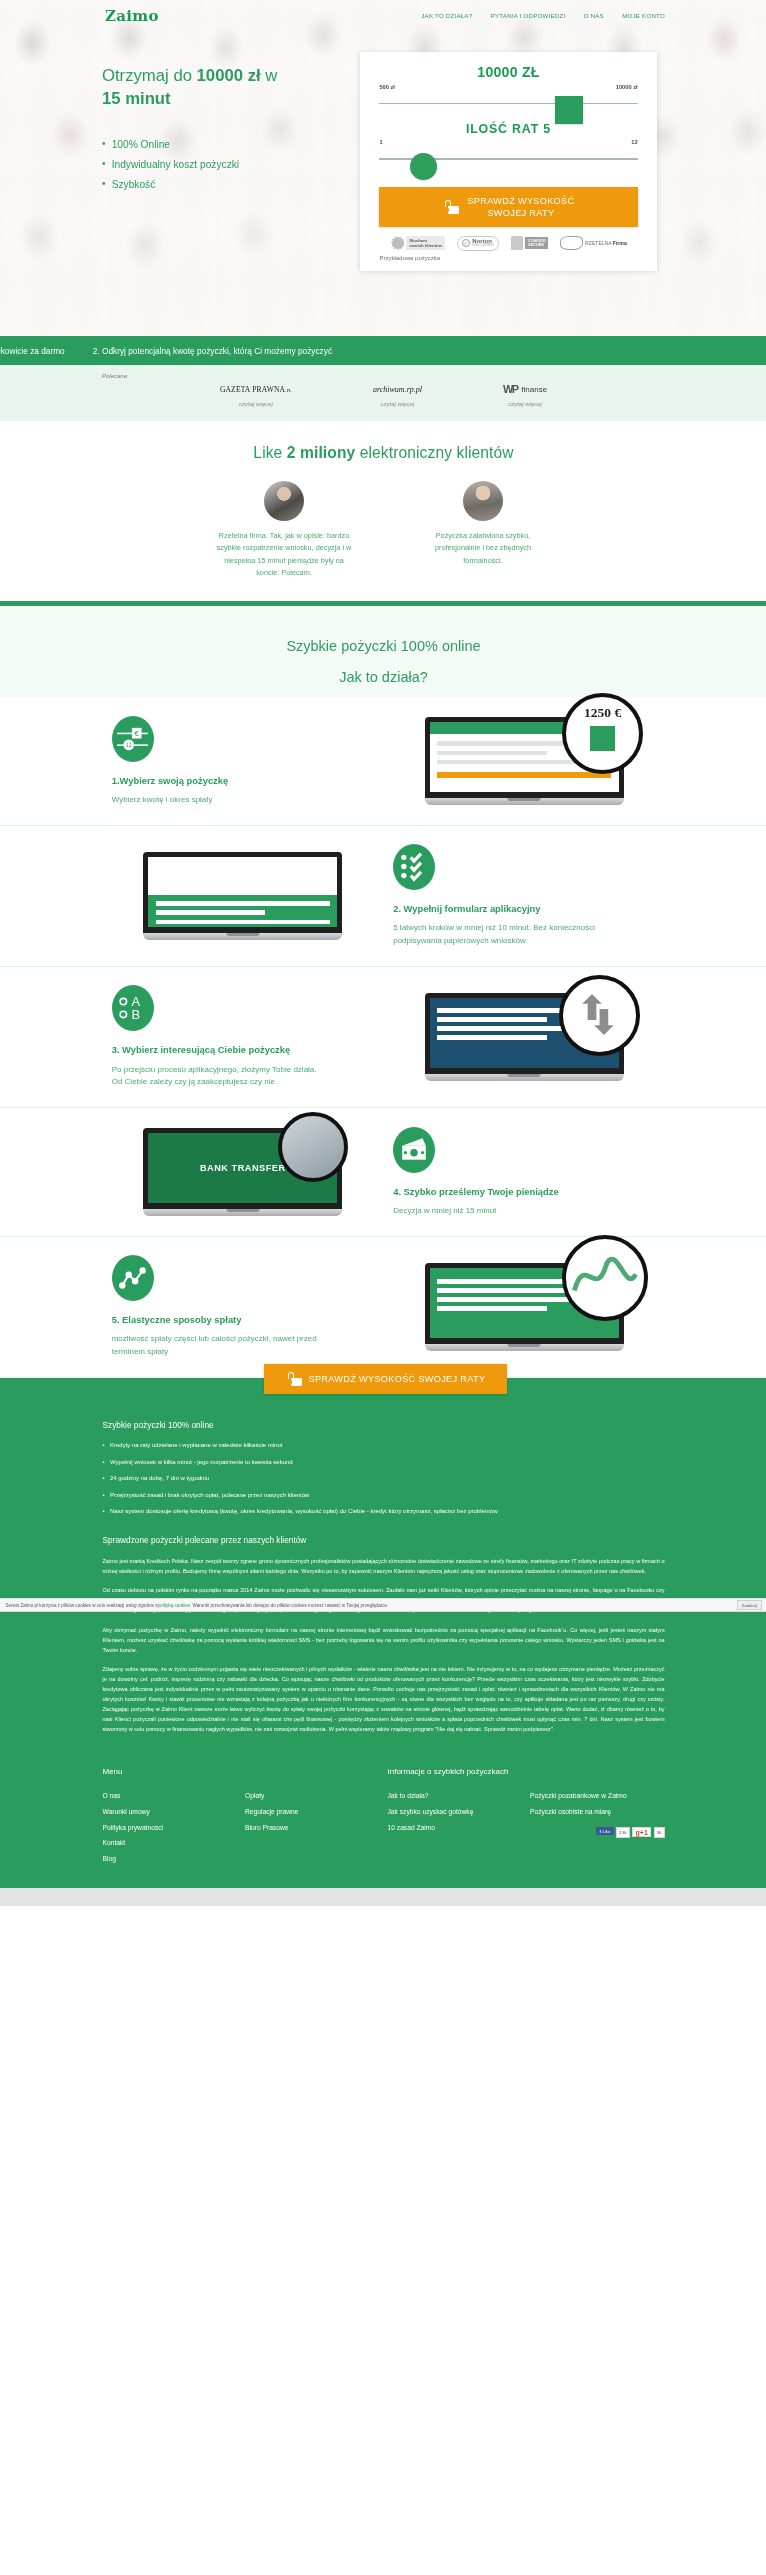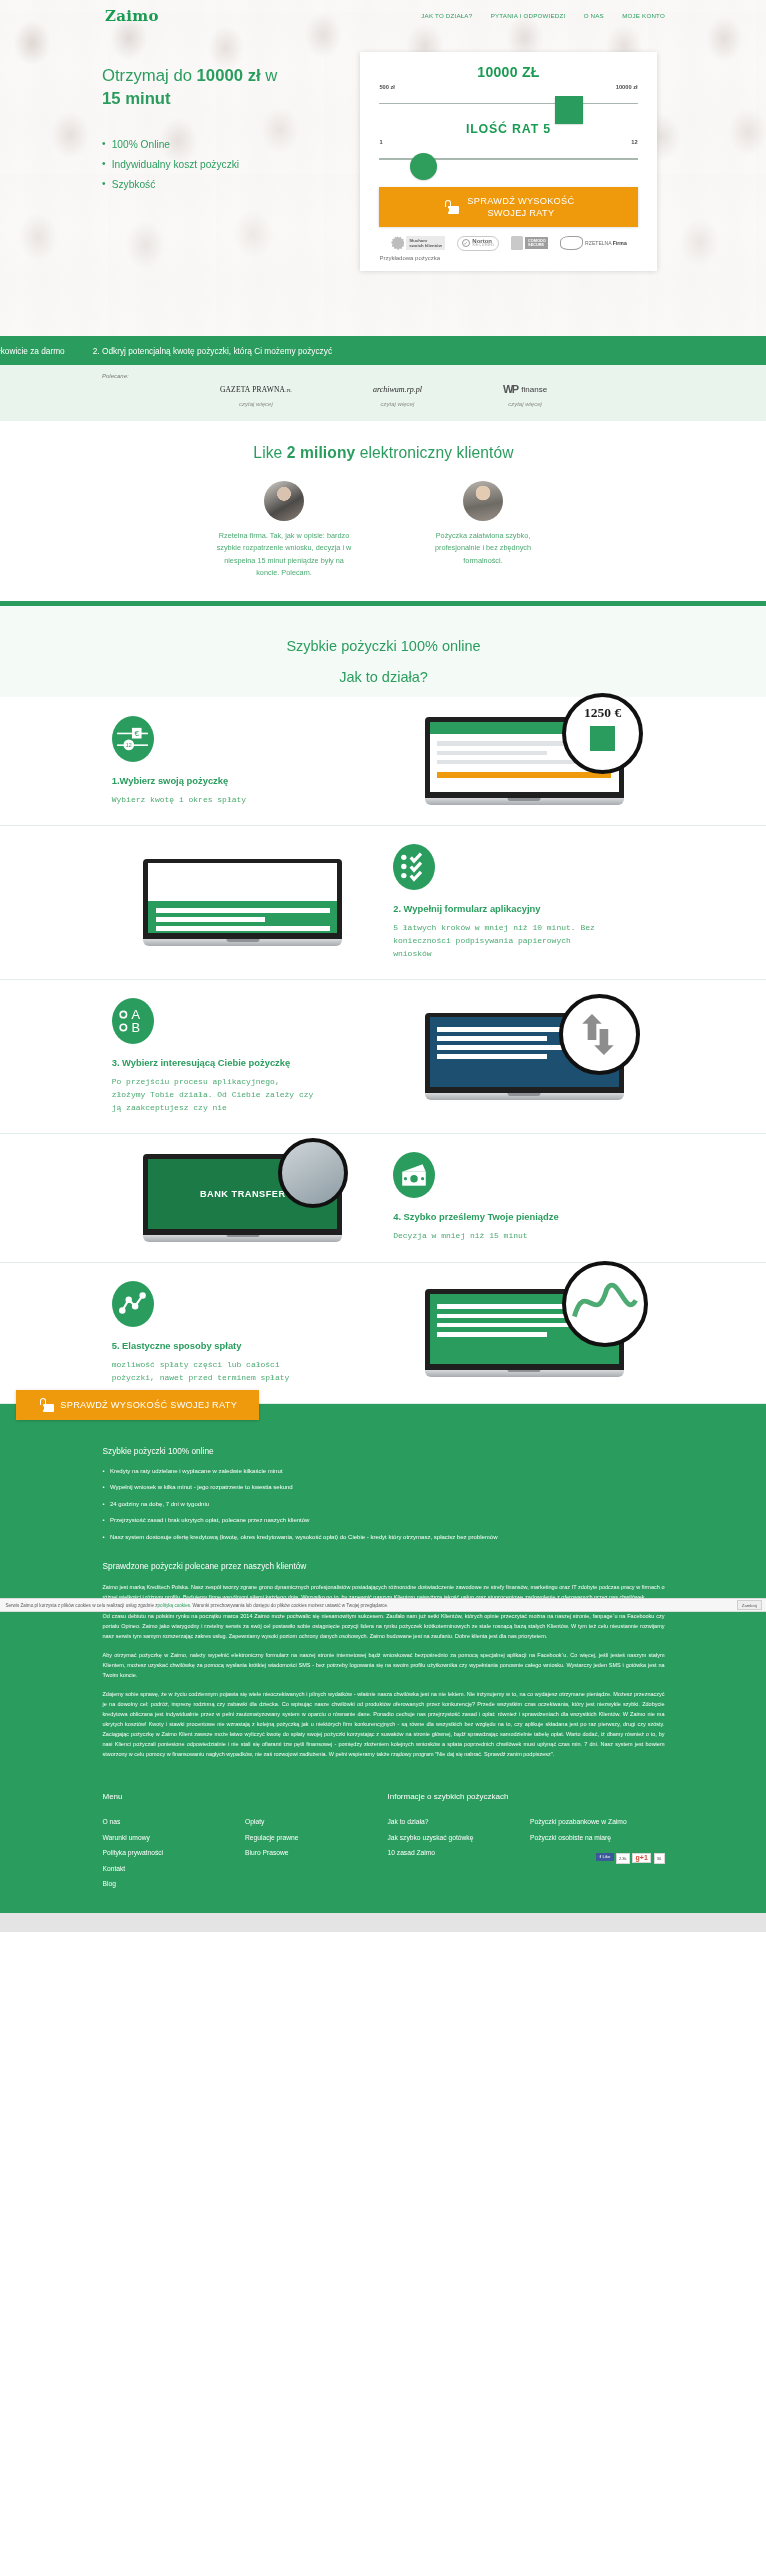--- a/index.html
+++ b/index.html
@@ -240,21 +240,21 @@
   .step.alt { flex-direction: row-reverse; }
   .step-col { width: 50%; }
   .step-text { padding: 0 9.7px; }
   .icon-circle {
     width: 42px; height: 46px; border-radius: 50%;
     background: #2a9d5e; position: relative;
     display: flex; align-items: center; justify-content: center;
     margin-bottom: 12px;
   }
   .step-title { color: #2a9d5e; font-size: 9.4px; font-weight: bold; line-height: 1.45; }
-  .step-desc { color: #4caa72; font-size: 8px; line-height: 1.6; margin-top: 6.5px; max-width: 205px; font-family: Liberation Mono, monospace; }
+  .step-desc { color: #4caa72; font-size: 8px; line-height: 1.6; margin-top: 6.5px; max-width: 205px; }
 
   
   .laptop { width: 199px; margin: 0 auto; position: relative; }
   .laptop .screen {
     background: #1f1f1f; border-radius: 3.8px 3.8px 0 0; padding: 4.8px 4.8px 6px;
   }
   .laptop .inner { background: #fff; height: 70px; overflow: hidden; position: relative; }
   .laptop .base {
     height: 7px; background: linear-gradient(#d8dadc,#a7abaf);
     border-radius: 0 0 6px 6px; position: relative;
@@ -298,21 +298,21 @@
   }
   .cookiebar a { color: #2a9d5e; text-decoration: none; }
   .cookiebar .close-btn {
     margin-left: auto; background: #eee; border: 0.5px solid #cfcfcf;
     font-size: 4.3px; padding: 1.6px 3.8px; color: #555; cursor: pointer;
     font-family: "Liberation Sans", sans-serif;
   }
 
   
   .seo { background: #2a9d5e; color: #fff; padding: 30px 0 0; position: relative; }
-  .seo-cta-wrap { position: absolute; top: -14px; left: 16px; right: 0; display: flex; }
+  .seo-cta-wrap { position: absolute; top: -14px; left: 4px; right: 0; display: flex; justify-content: center; }
   .seo-cta {
     background: #ef9a0c; color: #fff; border: none;
     display: flex; align-items: center; gap: 12px;
     padding: 8px 21.5px; font-size: 9.2px; letter-spacing: 0.3px;
     font-family: "Liberation Sans", sans-serif; cursor: pointer;
     box-shadow: 0 1.1px 3.2px rgba(0,0,0,.18);
   }
   .seo-inner { width: 562px; margin: 0 auto; padding-bottom: 18.3px; }
   .seo h3 { font-size: 8.3px; font-weight: normal; margin: 12px 0 10.8px; }
   .seo ul { list-style: none; }

